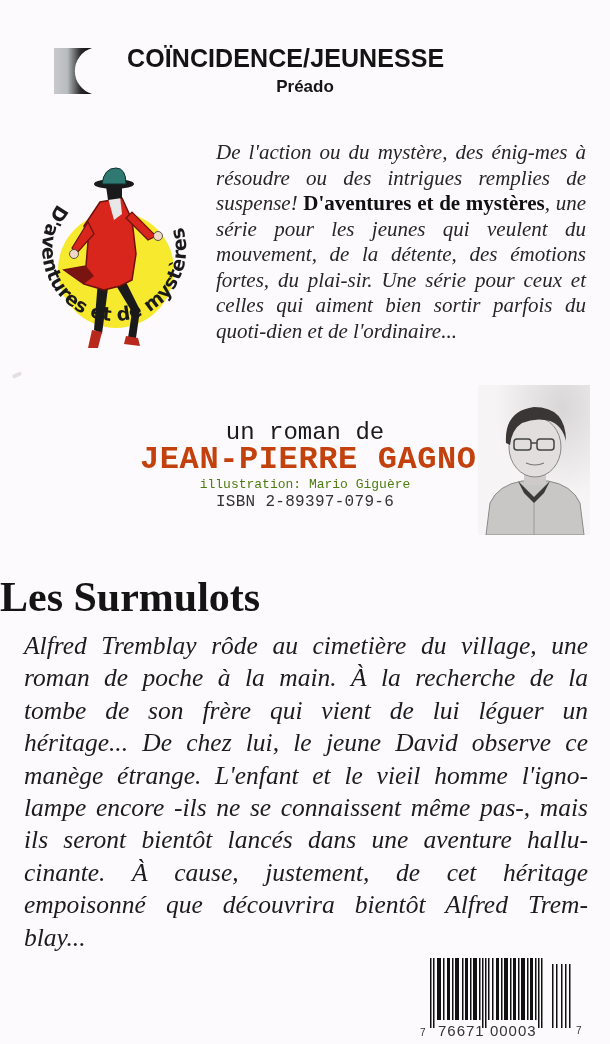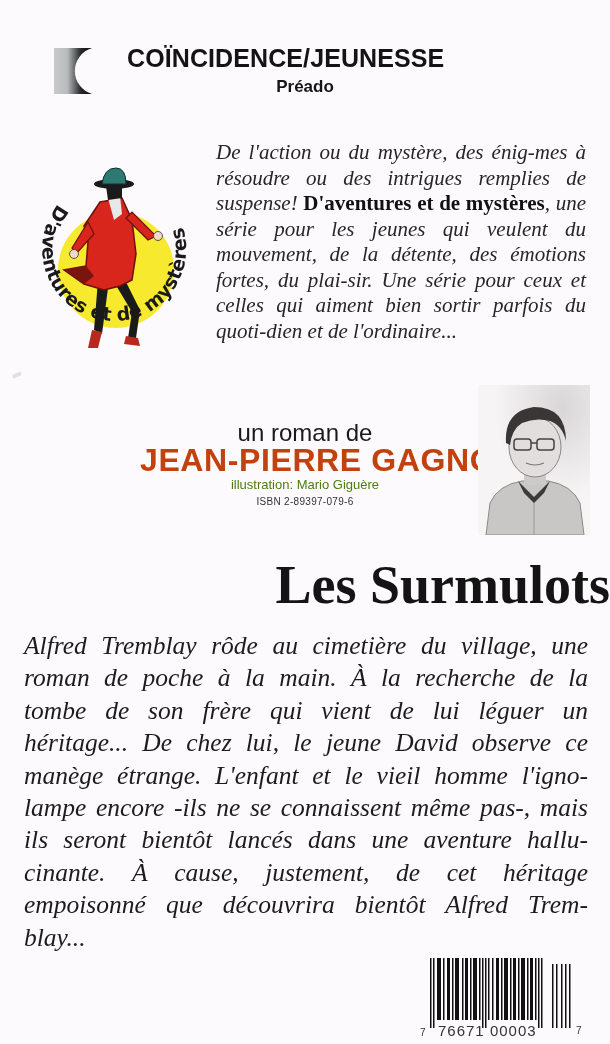--- a/index.html
+++ b/index.html
@@ -67,51 +67,51 @@
       background: #d8d4d6;
       transform: rotate(-25deg);
       border-radius: 2px;
       opacity: 0.7;
     }
 
     
     .credits {
       left: 140px; top: 420px; width: 330px;
       text-align: center;
-      font-family: Liberation Sans, sans-serif;
+      font-family: Liberation Mono, monospace;
     }
     .credits .byline {
       font-size: 24px; line-height: 26px; color: #1a1a1a;
     }
     .credits .author {
       font-size: 32px; line-height: 28px; font-weight: bold;
       color: #c2410c; letter-spacing: 0.6px;
       white-space: nowrap;
     }
     .credits .illus {
       font-size: 13px; line-height: 19px; color: #4d7c0f;
       margin-top: 1px;
     }
     .credits .isbn {
-      font-size: 10px; line-height: 16px; color: #333;
+      font-size: 16px; line-height: 16px; color: #333;
       letter-spacing: 0.3px;
     }
 
     
     .portrait {
       left: 478px; top: 385px; width: 112px; height: 150px;
     }
 
     
     .book-title {
-      left: 0; top: 560px; width: 610px;
-      text-align: right;
+      left: 0; top: 572px; width: 610px;
+      text-align: left;
       font-family: "Liberation Serif", serif;
       font-weight: bold;
-      font-size: 54px;
+      font-size: 42px;
       line-height: 50px;
       color: #141414;
     }
 
     
     .synopsis {
       left: 24px; top: 630px; width: 564px;
       font-family: "Liberation Serif", serif;
       font-size: 25.5px;
       line-height: 32.4px;

